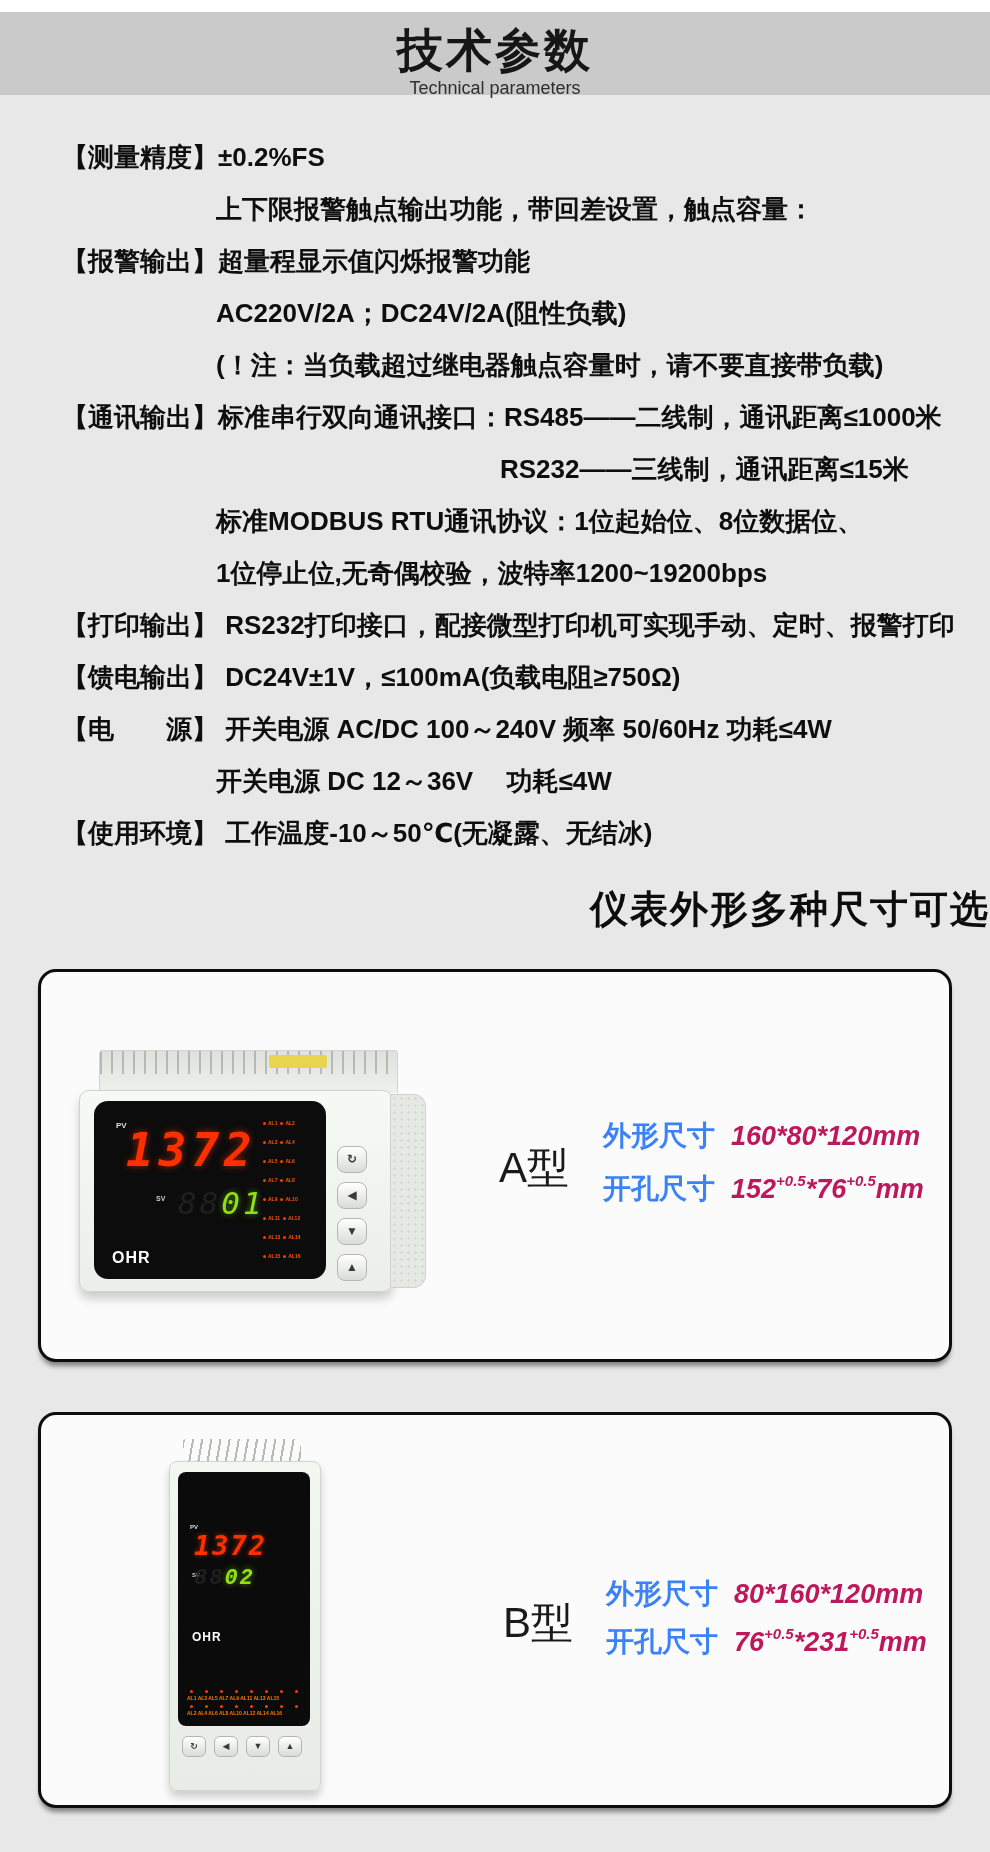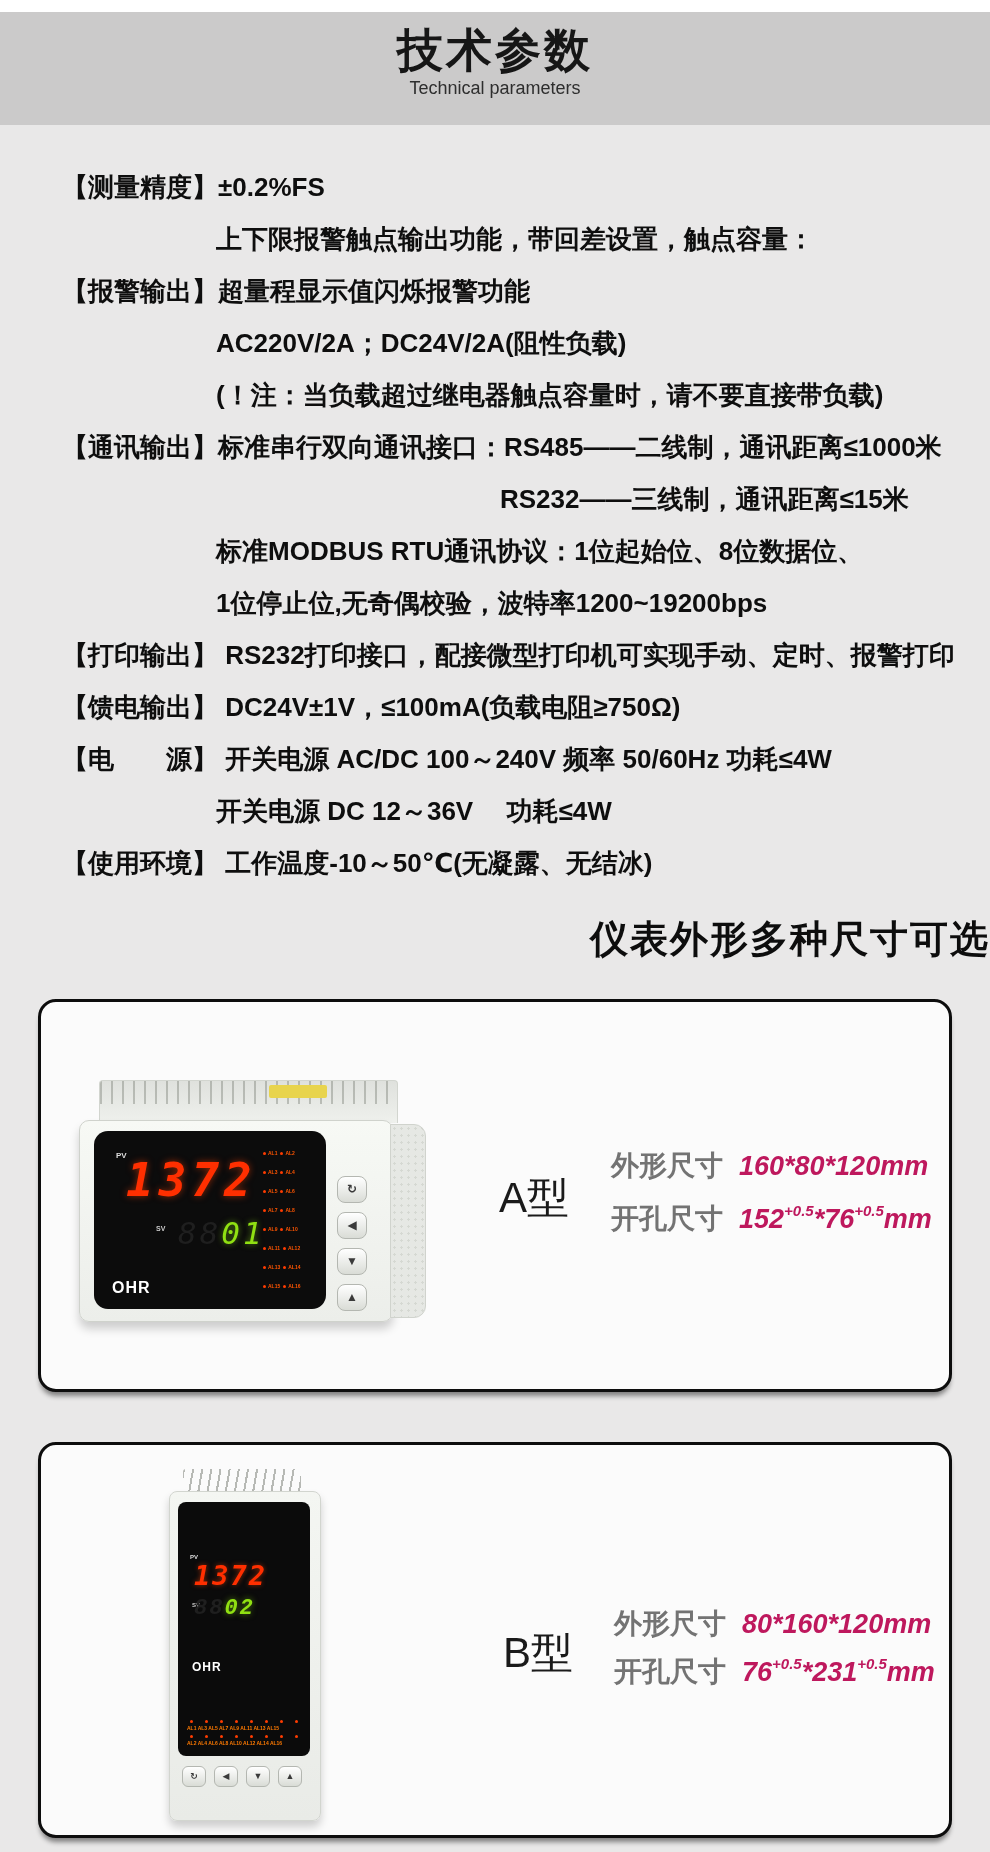--- a/index.html
+++ b/index.html
@@ -7,21 +7,21 @@
     width:990px;height:1852px;
     background:#e9e8e8;
     font-family:"Liberation Sans","DejaVu Sans",sans-serif;
     color:#111;
     overflow:hidden;
     position:relative;
   }
   
   .top-strip{height:12px;background:#ffffff;}
   .header-band{
-    height:113px;background:#cbcaca;
+    height:83px;background:#cbcaca;
     text-align:center;
   }
   .header-title{
     font-size:46px;font-weight:bold;color:#161616;
     letter-spacing:3px;padding-top:12px;line-height:52px;
   }
   .header-sub{
     font-size:18px;color:#2e2e2e;line-height:24px;
   }
   
@@ -45,31 +45,30 @@
   }
   
   .card{
     position:relative;
     width:914px;margin:0 auto;
     background:#fbfbfb;
     border:3px solid #0d0d0d;
     border-radius:18px;
     box-shadow:0 6px 5px -2px rgba(0,0,0,.45);
     box-sizing:border-box;
-    padding-left:8px;
   }
   .card-a{margin-top:36px;height:393px;}
   .card-b{margin-top:50px;height:396px;}
   .type-label{
     position:absolute;
     font-size:42px;font-weight:400;color:#1a1a1a;
   }
   .dims{position:absolute;}
   .dim-row{position:absolute;white-space:nowrap;}
-  .dim-label{font-size:28px;font-weight:bold;color:#737373;display:inline-block;min-width:128px;}
+  .dim-label{font-size:28px;font-weight:bold;color:#3b82f6;display:inline-block;min-width:128px;}
   .dim-value{font-size:27px;font-weight:bold;color:#be185d;font-style:italic;}
   .dim-value sup{font-size:15px;position:relative;top:-2px;}
   
   .meter-a{position:absolute;left:38px;top:78px;width:345px;height:240px;}
   .ma-topband{
     position:absolute;left:20px;right:26px;top:0;height:42px;
     background:
       repeating-linear-gradient(90deg, rgba(110,115,105,.38) 0 2px, transparent 2px 11px) top/100% 55% no-repeat,
       linear-gradient(180deg,#dfe1dd,#eff1ed);
     border:1px solid #d2d5cf;border-bottom:none;

